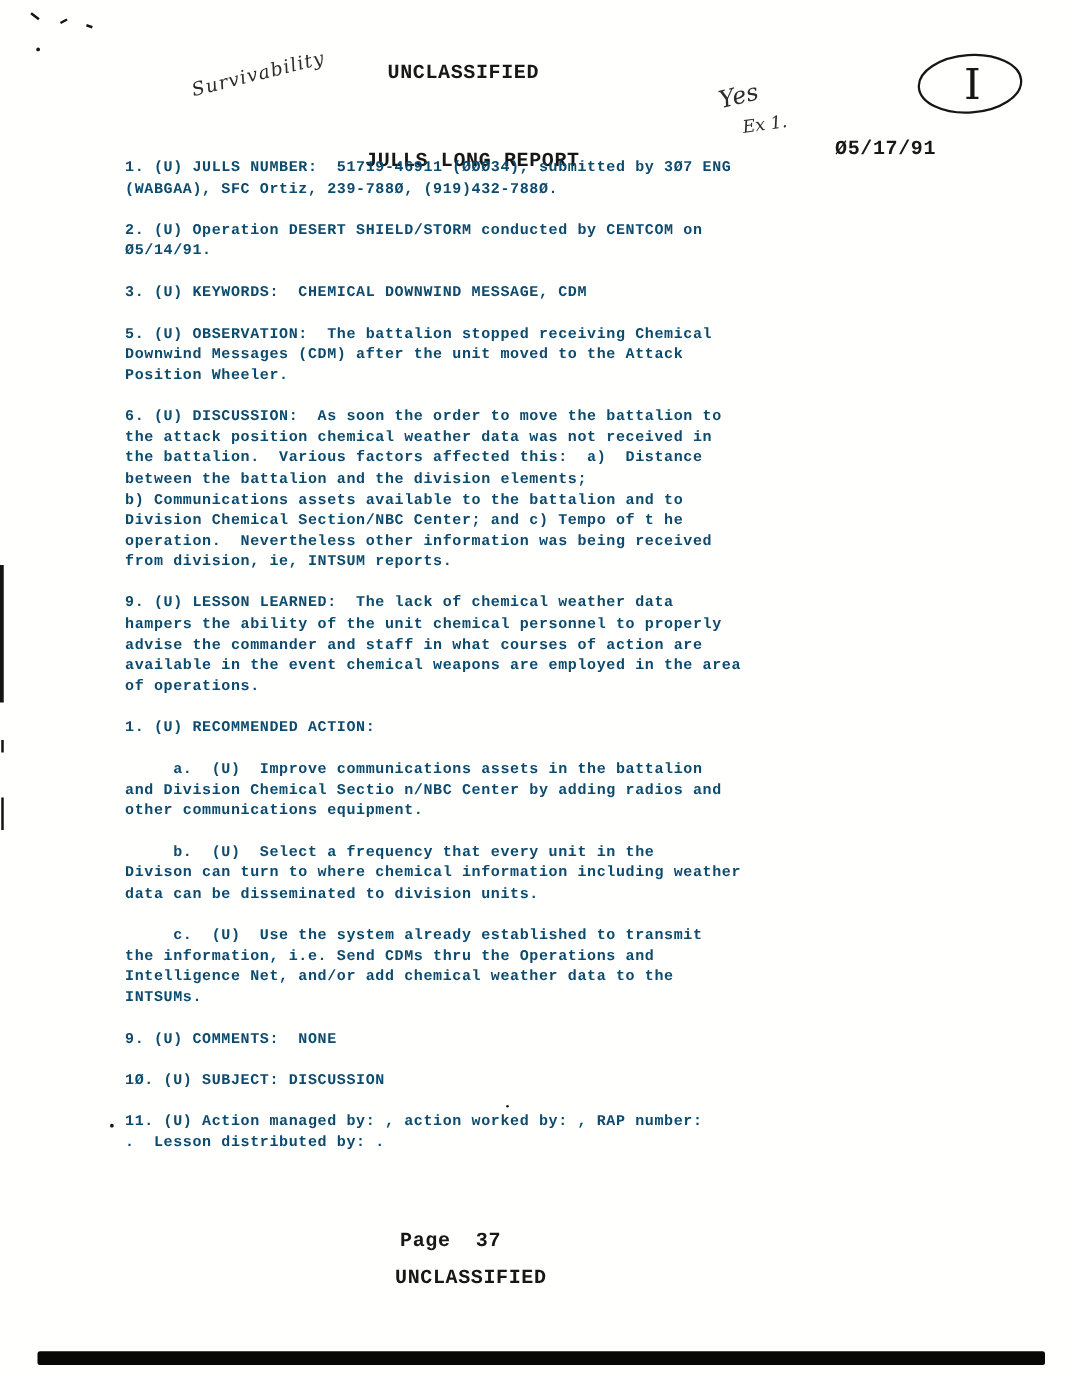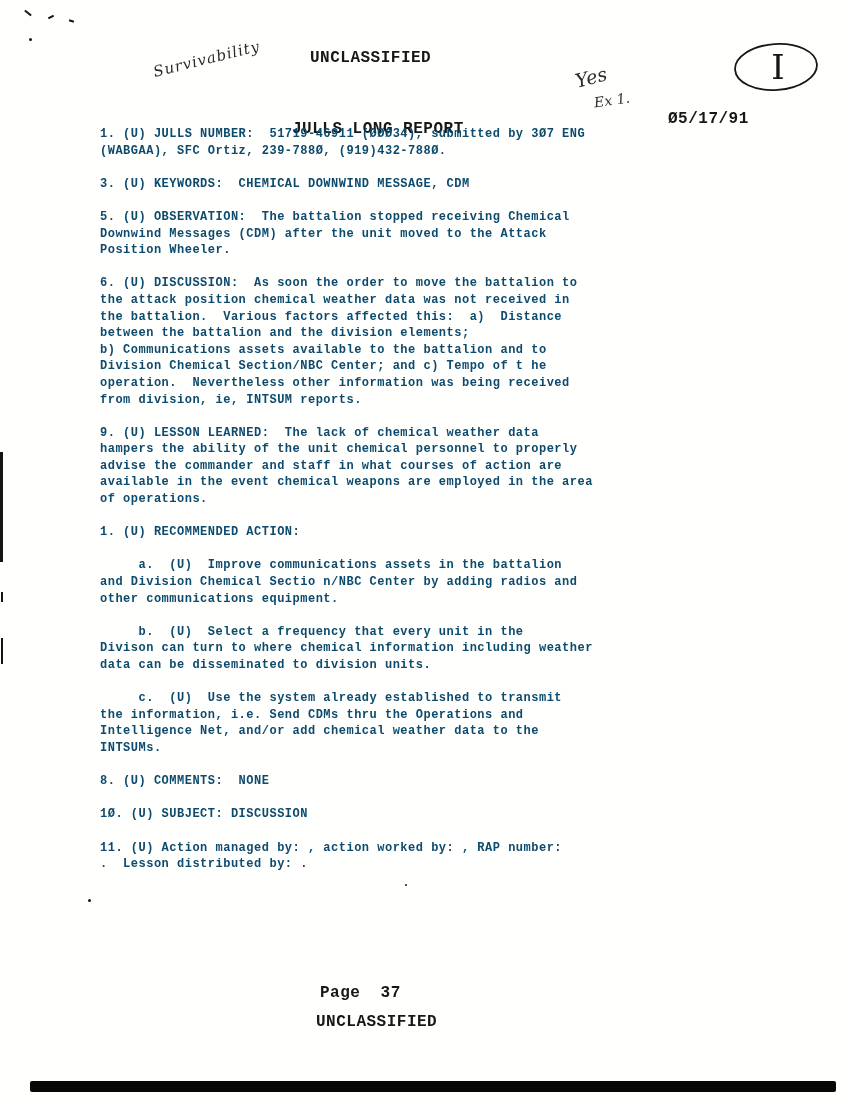--- a/index.html
+++ b/index.html
@@ -63,20 +63,22 @@
   <div class="hw hw-ex">Ex 1.</div>
 
   <svg class="circle-mark" width="95" height="56" viewBox="0 0 95 56">
     <ellipse cx="45" cy="27" rx="41" ry="23" fill="none" stroke="#161616" stroke-width="1.8" transform="rotate(-4 45 27)"></ellipse>
     <text x="47" y="39" text-anchor="middle" fill="#161616" font-family="DejaVu Serif, serif" font-size="34">I</text>
   </svg>
 
   <div class="body-text">
     <p class="para">1. (U) JULLS NUMBER:  51719-46911 (ØØØ34), submitted by 3Ø7 ENG
 (WABGAA), SFC Ortiz, 239-788Ø, (919)432-788Ø.</p>
+    <p class="para">2. (U) Operation DESERT SHIELD/STORM conducted by CENTCOM on
+Ø5/14/91.</p>
     <p class="para">3. (U) KEYWORDS:  CHEMICAL DOWNWIND MESSAGE, CDM</p>
     <p class="para">5. (U) OBSERVATION:  The battalion stopped receiving Chemical
 Downwind Messages (CDM) after the unit moved to the Attack
 Position Wheeler.</p>
     <p class="para">6. (U) DISCUSSION:  As soon the order to move the battalion to
 the attack position chemical weather data was not received in
 the battalion.  Various factors affected this:  a)  Distance
 between the battalion and the division elements;
 b) Communications assets available to the battalion and to
 Division Chemical Section/NBC Center; and c) Tempo of t he
@@ -91,21 +93,21 @@
     <p class="para">     a.  (U)  Improve communications assets in the battalion
 and Division Chemical Sectio n/NBC Center by adding radios and
 other communications equipment.</p>
     <p class="para">     b.  (U)  Select a frequency that every unit in the
 Divison can turn to where chemical information including weather
 data can be disseminated to division units.</p>
     <p class="para">     c.  (U)  Use the system already established to transmit
 the information, i.e. Send CDMs thru the Operations and
 Intelligence Net, and/or add chemical weather data to the
 INTSUMs.</p>
-    <p class="para">8. (U) COMMENTS:  NONE</p>
+    <p class="para">9. (U) COMMENTS:  NONE</p>
     <p class="para">1Ø. (U) SUBJECT: DISCUSSION</p>
     <p class="para">11. (U) Action managed by: , action worked by: , RAP number:
 .  Lesson distributed by: .</p>
   </div>
 
   <div class="mono footer-page">Page  37</div>
   <div class="mono footer-class">UNCLASSIFIED</div>
 
   <div class="bottom-bar"></div>
   <div class="artifact a-edge1"></div>

